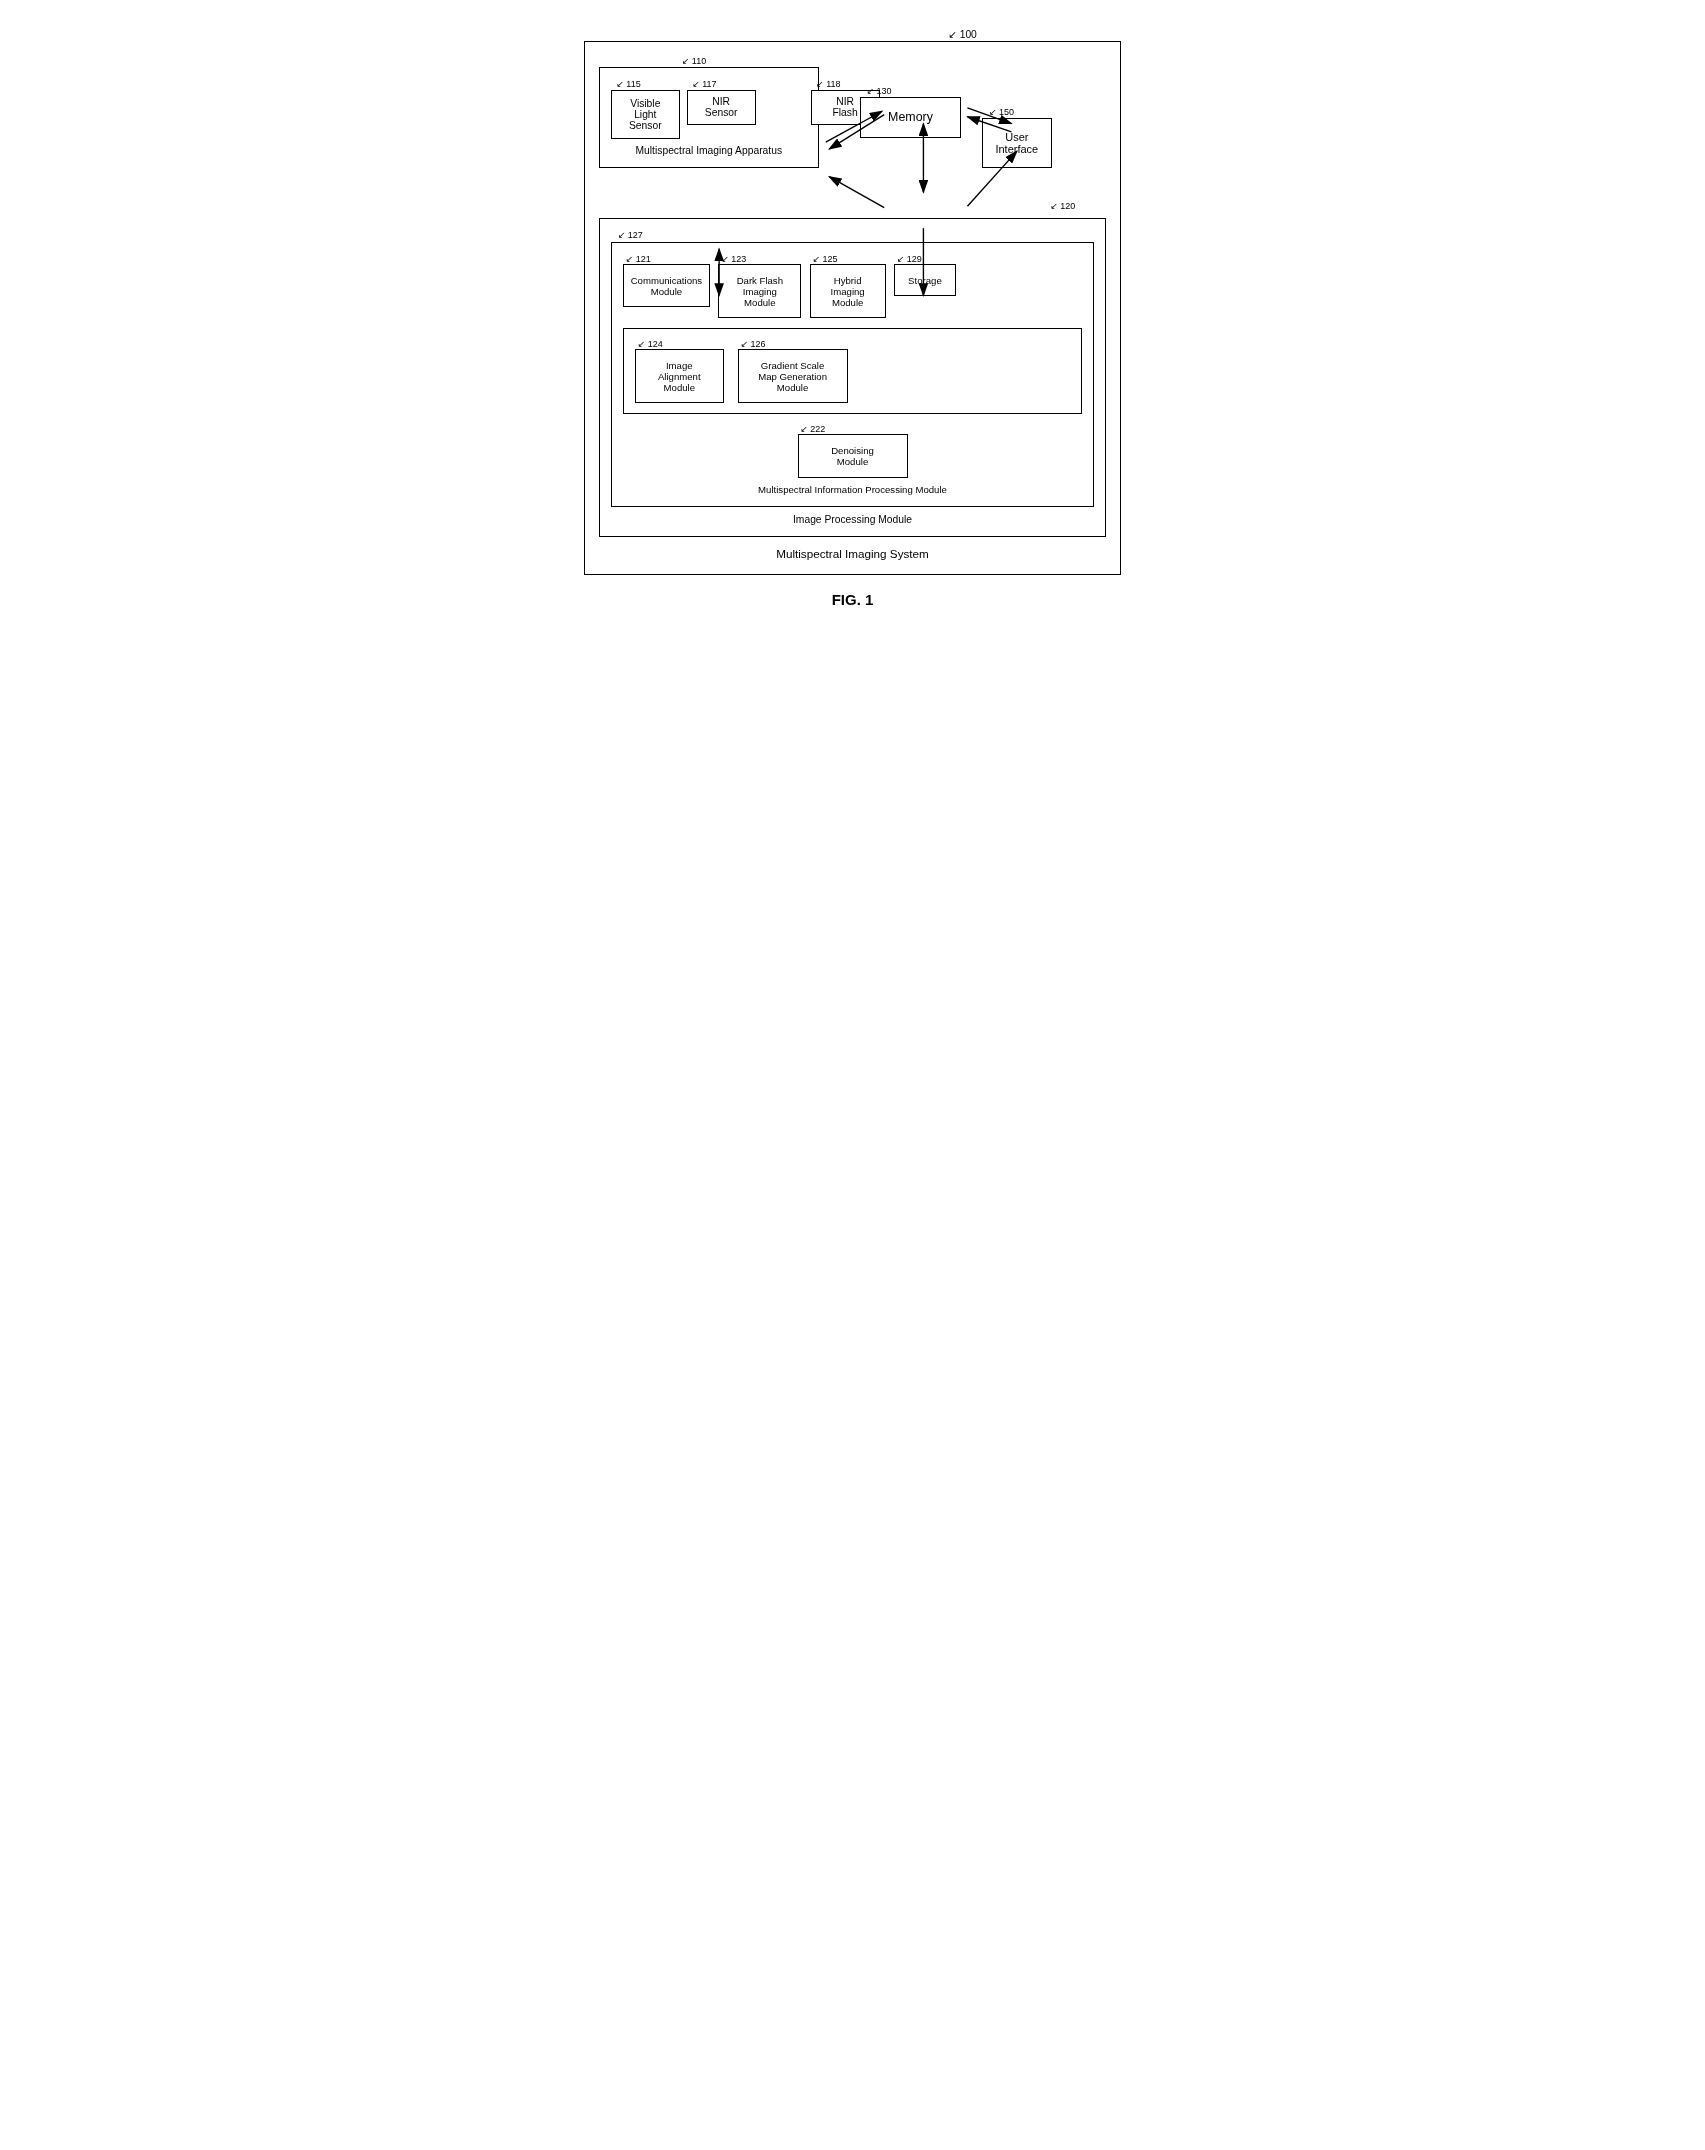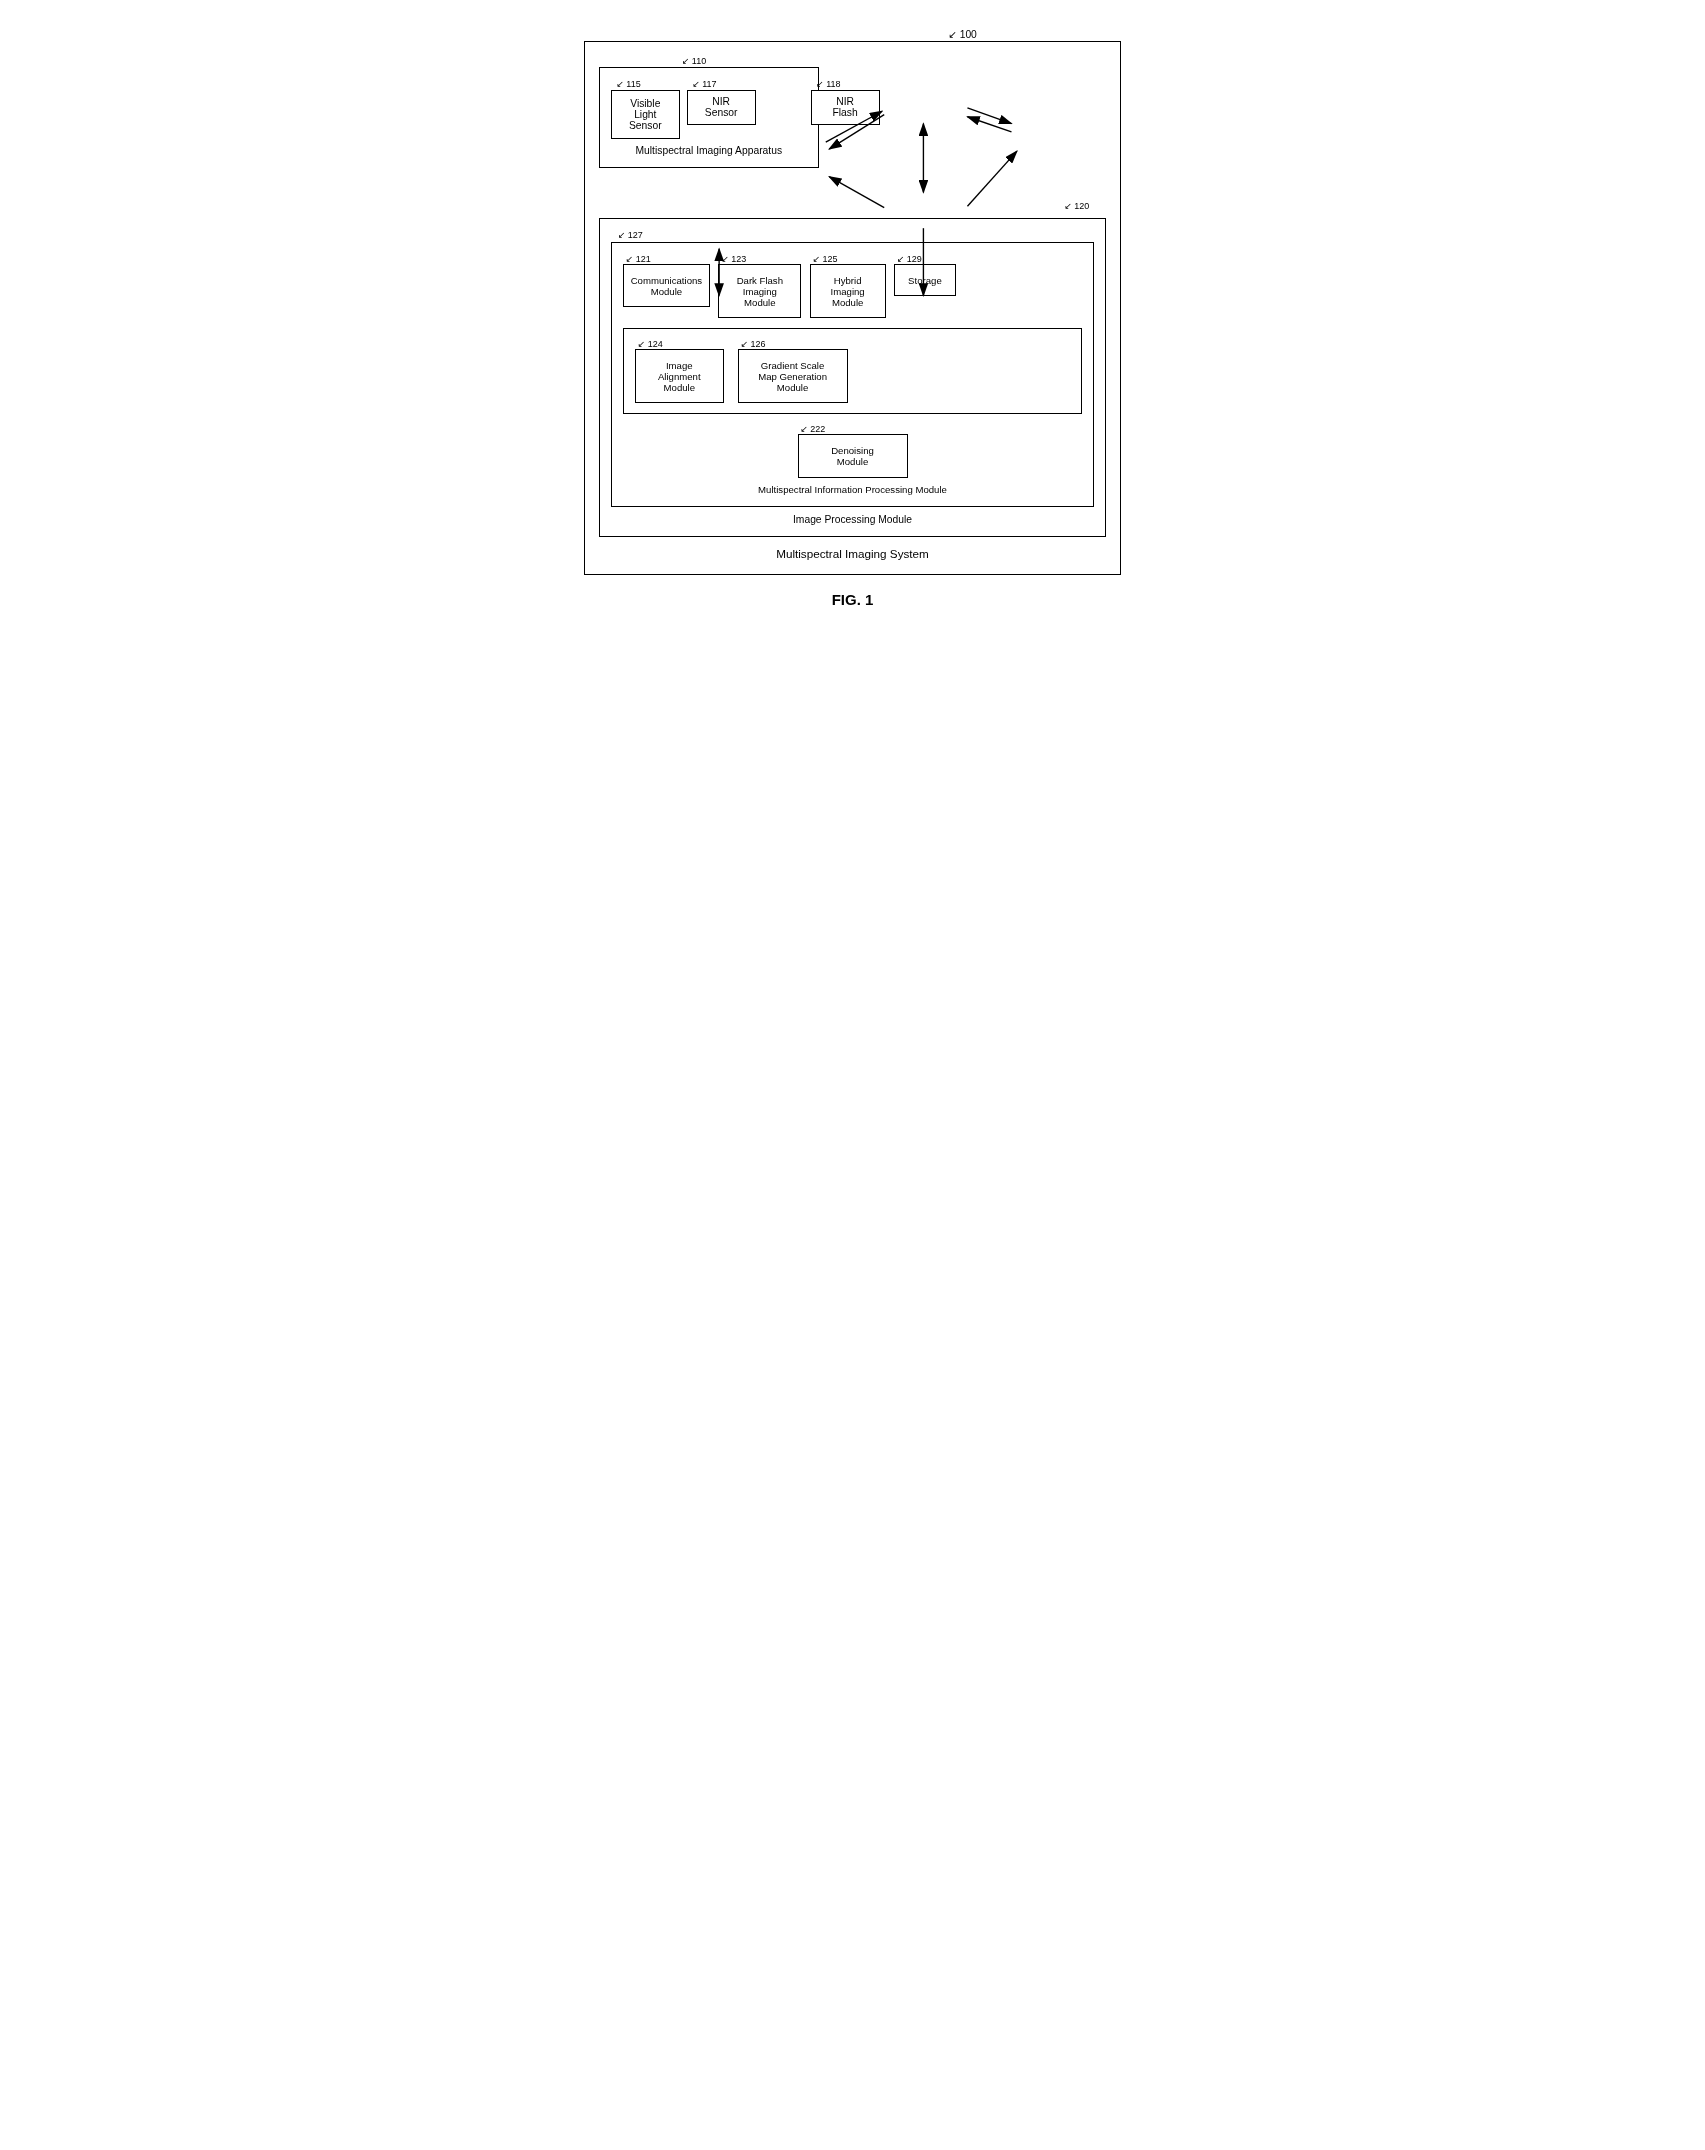--- a/index.html
+++ b/index.html
@@ -224,29 +224,46 @@
                 <span>NIR Flash</span>
               </div>
             </div>
           </div>
           <div class="apparatus-label">Multispectral Imaging Apparatus</div>
         </div>
       </div>
 
       <div style="margin-left:13.8px; margin-top:6.9px; position:relative; flex:1;">
 
+        <div style="display:flex; flex-direction:row; align-items:flex-start; gap:20.7px;">
+
+          <div style="position:relative; display:flex; flex-direction:column;">
+            <div class="ref" style="margin-left:6.9px; margin-bottom:0.7px;">↙ <span>130</span></div>
+            <div class="memory-box">
+              <span>Memory</span>
+            </div>
+          </div>
+
+          <div style="position:relative; display:flex; flex-direction:column; margin-top:20.7px;">
+            <div class="ref" style="margin-left:6.9px; margin-bottom:0.7px;">↙ <span>150</span></div>
+            <div class="ui-box">
+              <span style="white-space:pre-line;">User
+Interface</span>
+            </div>
+          </div>
+        </div>
 
 
       </div>
     </div>
 
     <div style="height:19px;"></div>
 
     <div style="position:relative;">
-      <div class="ref" style="margin-left: auto; text-align:right; margin-right:17px; margin-bottom:1.4px;">↙ <span>120</span></div>
+      <div class="ref" style="margin-left: auto; text-align:right; margin-right:31px; margin-bottom:1.4px;">↙ <span>120</span></div>
       <div class="image-processing-outer">
 
         <div style="position:relative;">
           <div class="ref" style="margin-bottom:1.4px; margin-left:6.9px;">↙ <span>127</span></div>
           <div class="msip-outer">
 
             <div class="modules-row">
 
               <div style="position:relative;">
                 <div class="ref" style="margin-bottom:0.7px; margin-left:2.8px;">↙ <span>121</span></div>

